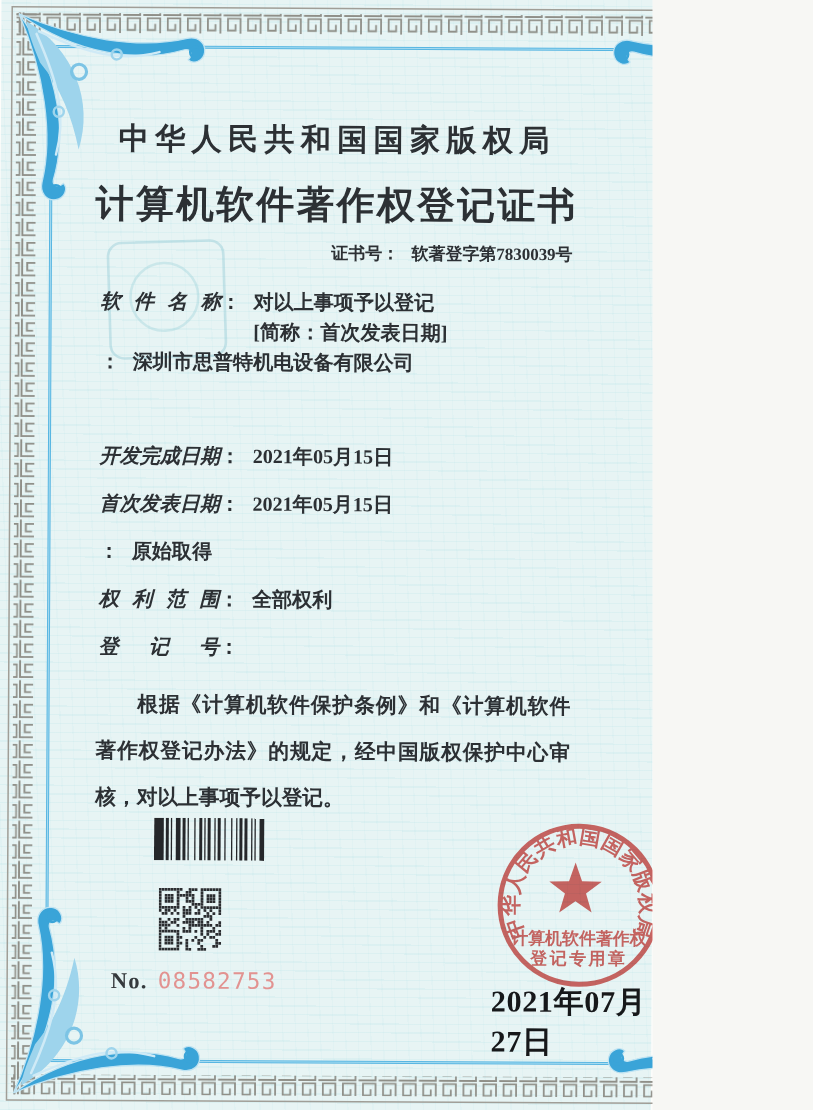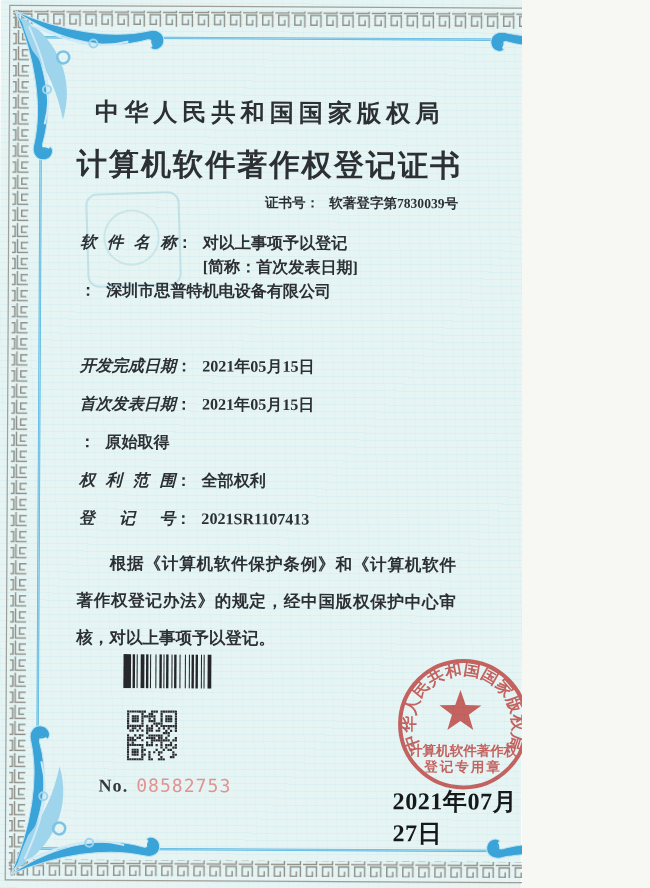--- a/index.html
+++ b/index.html
@@ -25,21 +25,21 @@
   .frow{display:flex;align-items:flex-start;line-height:24px;font-size:16px;font-weight:bold;}
   .frow.gap-lg{margin-top:51px;}
   .frow.gap{margin-top:14px;}
   .flabel{display:inline-block;width:96px;text-align:justify;text-align-last:justify;flex:0 0 96px;font-style:italic;}
   .fcolon{flex:0 0 auto;}
   .fvalue{margin-left:10px;}
   .statement{margin:14px 0 0 -2px;font-size:16.5px;font-weight:bold;line-height:37px;
              text-align:justify;text-indent:2em;color:#2c3034;}
   .barcode{position:absolute;left:125px;top:654px;}
   .qrcode{position:absolute;left:129px;top:708px;}
-  .serial{position:absolute;left:101px;top:774px;font-size:18px;line-height:1.2;}
+  .serial{position:absolute;left:91px;top:774px;font-size:18px;line-height:1.2;}
   .serial .pfx{font-weight:bold;color:#35393d;letter-spacing:1px;}
   .serial .num{font-family:"DejaVu Sans Mono","Liberation Mono",monospace;color:#e29391;margin-left:8px;letter-spacing:1px;}
   .seal{position:absolute;left:397px;top:655px;width:134px;height:134px;opacity:.88;mix-blend-mode:multiply;}
   .seal-date{position:absolute;left:394px;top:783px;font-size:24px;font-weight:bold;color:#16181a;letter-spacing:.5px;}
 </style>
 </head>
 <body>
 
 <div class="scan">
   <div class="paper">
@@ -119,21 +119,20 @@
           <span class="fvalue">原始取得</span>
         </div>
         <div class="frow gap">
           <span class="flabel">权利范围</span>
             <span class="fcolon">：</span>
           <span class="fvalue">全部权利</span>
         </div>
         <div class="frow gap">
           <span class="flabel">登记号</span>
             <span class="fcolon">：</span>
-          <span class="fvalue">2021SR1107413</span>
         </div>
       </div>
 
       <p class="statement">根据《计算机软件保护条例》和《计算机软件著作权登记办法》的规定，经中国版权保护中心审核，对以上事项予以登记。</p>
     </div>
 
     <svg class="barcode" width="92" height="34" id="barcodeSvg">
         <rect x="0.00" y="0" width="7.70" height="34" fill="#25272a"></rect>
         <rect x="9.33" y="0" width="2.37" height="34" fill="#25272a"></rect>
         <rect x="13.33" y="0" width="1.03" height="34" fill="#25272a"></rect>

